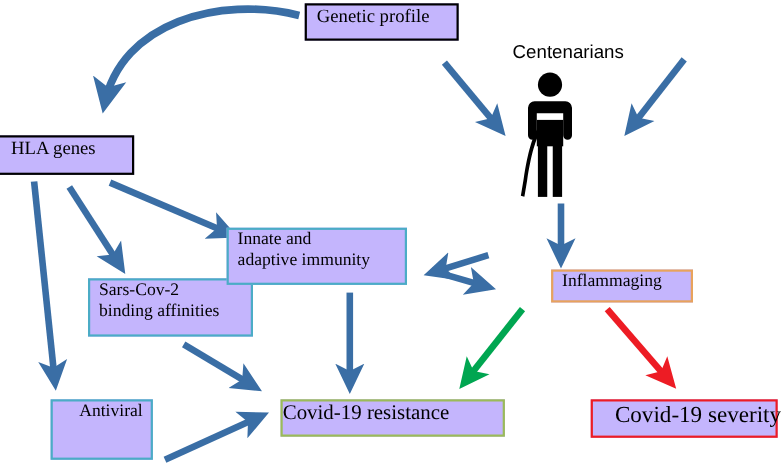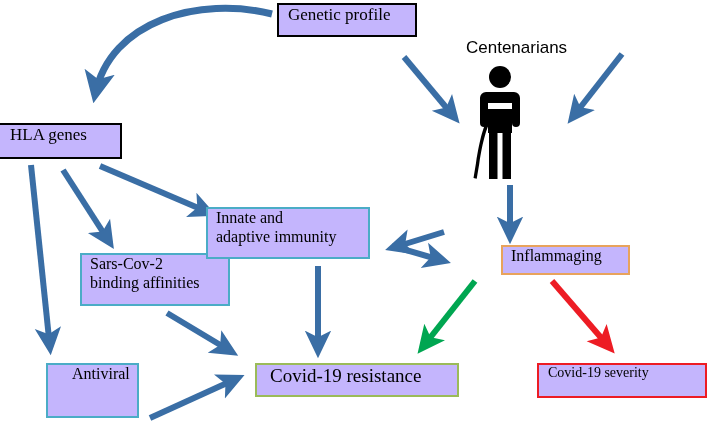--- a/index.html
+++ b/index.html
@@ -81,27 +81,27 @@
     left: 468px; top: 245px; width: 129px; height: 30px;
     border: 2px solid #E8A35C;
     font-size: 16px;
     padding-left: 8px;
     margin-left: 33px;
   }
   .n-covid-resistance {
     left: 255px; top: 363px; width: 204px; height: 34px;
     border: 2px solid #9BBB59;
     font-size: 19px;
-    padding-left: 13px;
+    padding-left: 0;
   }
   .n-covid-severity {
     left: 537px; top: 363px; width: 170px; height: 35px;
     border: 2px solid #ED1C24;
-    font-size: 14px;
-    padding-left: 9px;
+    font-size: 21px;
+    padding-left: 20px;
   }
 
   
   .plain-label {
     position: absolute;
     font-size: 17px;
     color: #000000;
     white-space: nowrap;
   }
   .l-centenarians { left: 466px; top: 38px; }

